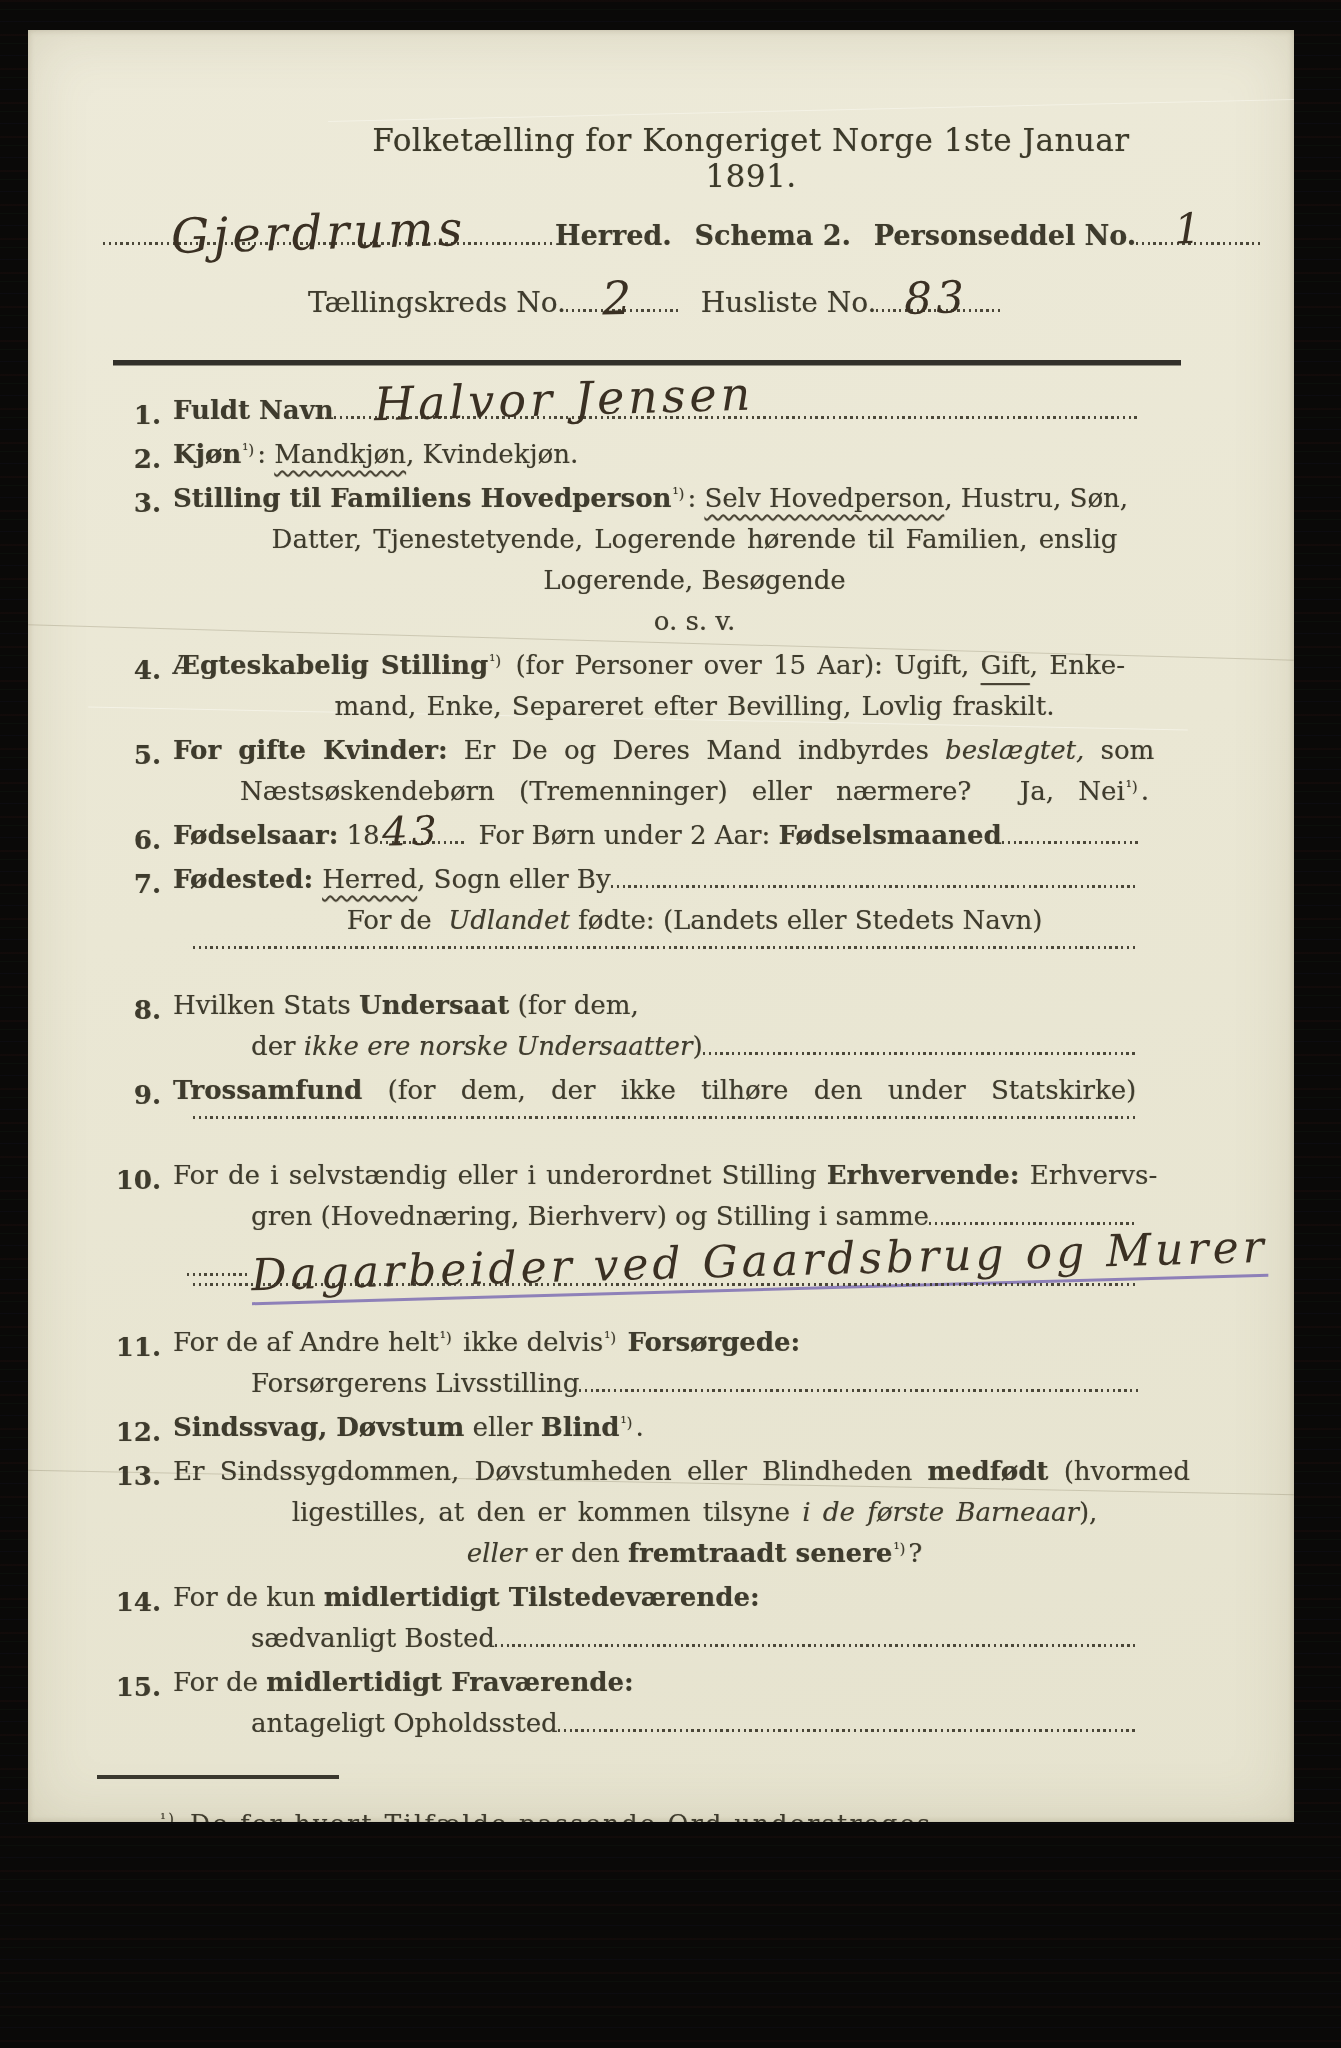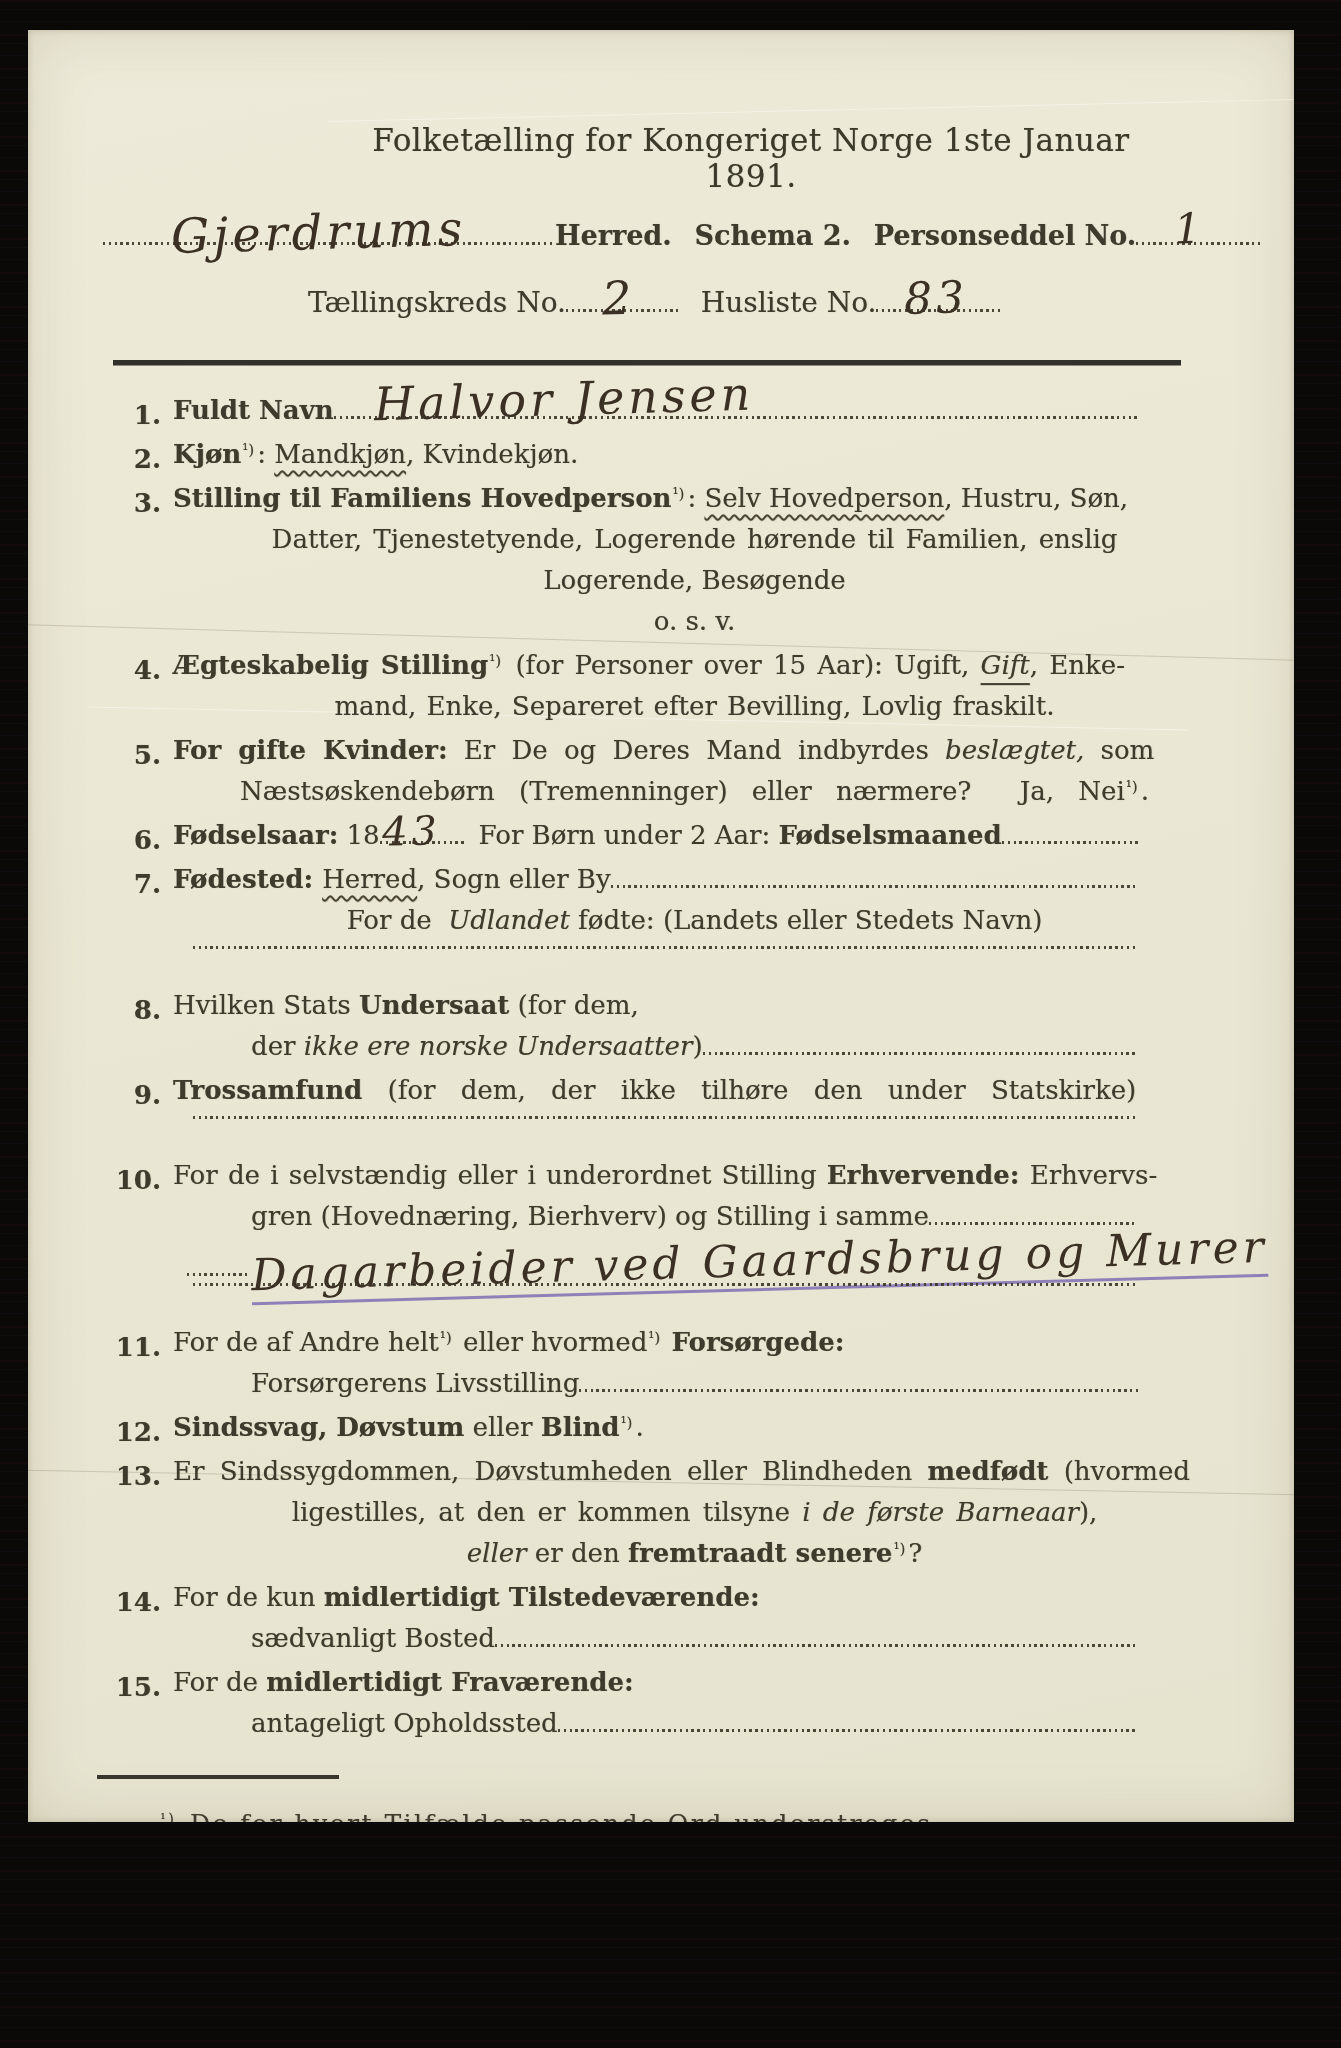--- a/index.html
+++ b/index.html
@@ -49,21 +49,21 @@
   .num{flex:0 0 58px;text-align:right;padding-right:12px;font-weight:bold;line-height:41px;}
   .body{flex:1 1 auto;min-width:0;}
   .seg{white-space:pre;flex:0 0 auto;}
   .seg.b{font-weight:bold;}
   .seg.i{font-style:italic;}
   .seg.sup{font-size:0.58em;position:relative;top:-0.55em;margin:0 3px 0 1px;}
   .seg.uw{text-decoration:underline;text-decoration-style:wavy;
           text-decoration-thickness:2px;text-decoration-color:rgba(56,50,36,.85);
           text-underline-offset:7px;}
   .seg.ub{text-decoration:underline;text-decoration-thickness:2px;
-          text-decoration-color:rgba(56,50,36,.85);text-underline-offset:9px;font-style:italic;}
+          text-decoration-color:rgba(56,50,36,.85);text-underline-offset:9px;}
   .seg.h,.seg.hp,.hwv{
     font-family:"DejaVu Serif",serif;font-style:italic;color:#3a3023;
     letter-spacing:4px;display:inline-block;line-height:.85;
     transform:rotate(-1.6deg);text-shadow:none;
   }
   .seg.hp{text-decoration:underline;text-decoration-thickness:3px;
           text-decoration-color:rgba(126,111,180,.85);text-underline-offset:12px;}
   .dots{
     position:relative;flex:1 1 60px;height:3px;align-self:baseline;
     background:repeating-linear-gradient(90deg,
@@ -277,21 +277,21 @@
               <span class="dots"></span>
             </div>
           </div>
         </div>
         <div class="item">
           <div class="num">11.</div>
           <div class="body">
             <div class="line">
               <span class="seg r">For de af Andre helt</span>
               <span class="seg sup">¹)</span>
-              <span class="seg r"> eller hvormed</span>
+              <span class="seg r"> ikke delvis</span>
               <span class="seg sup">¹)</span>
               <span class="seg r"> </span>
               <span class="seg b">Forsørgede:</span>
             </div>
             <div class="line ind">
               <span class="seg r">Forsørgerens Livsstilling</span>
               <span class="dots"></span>
             </div>
           </div>
         </div>

